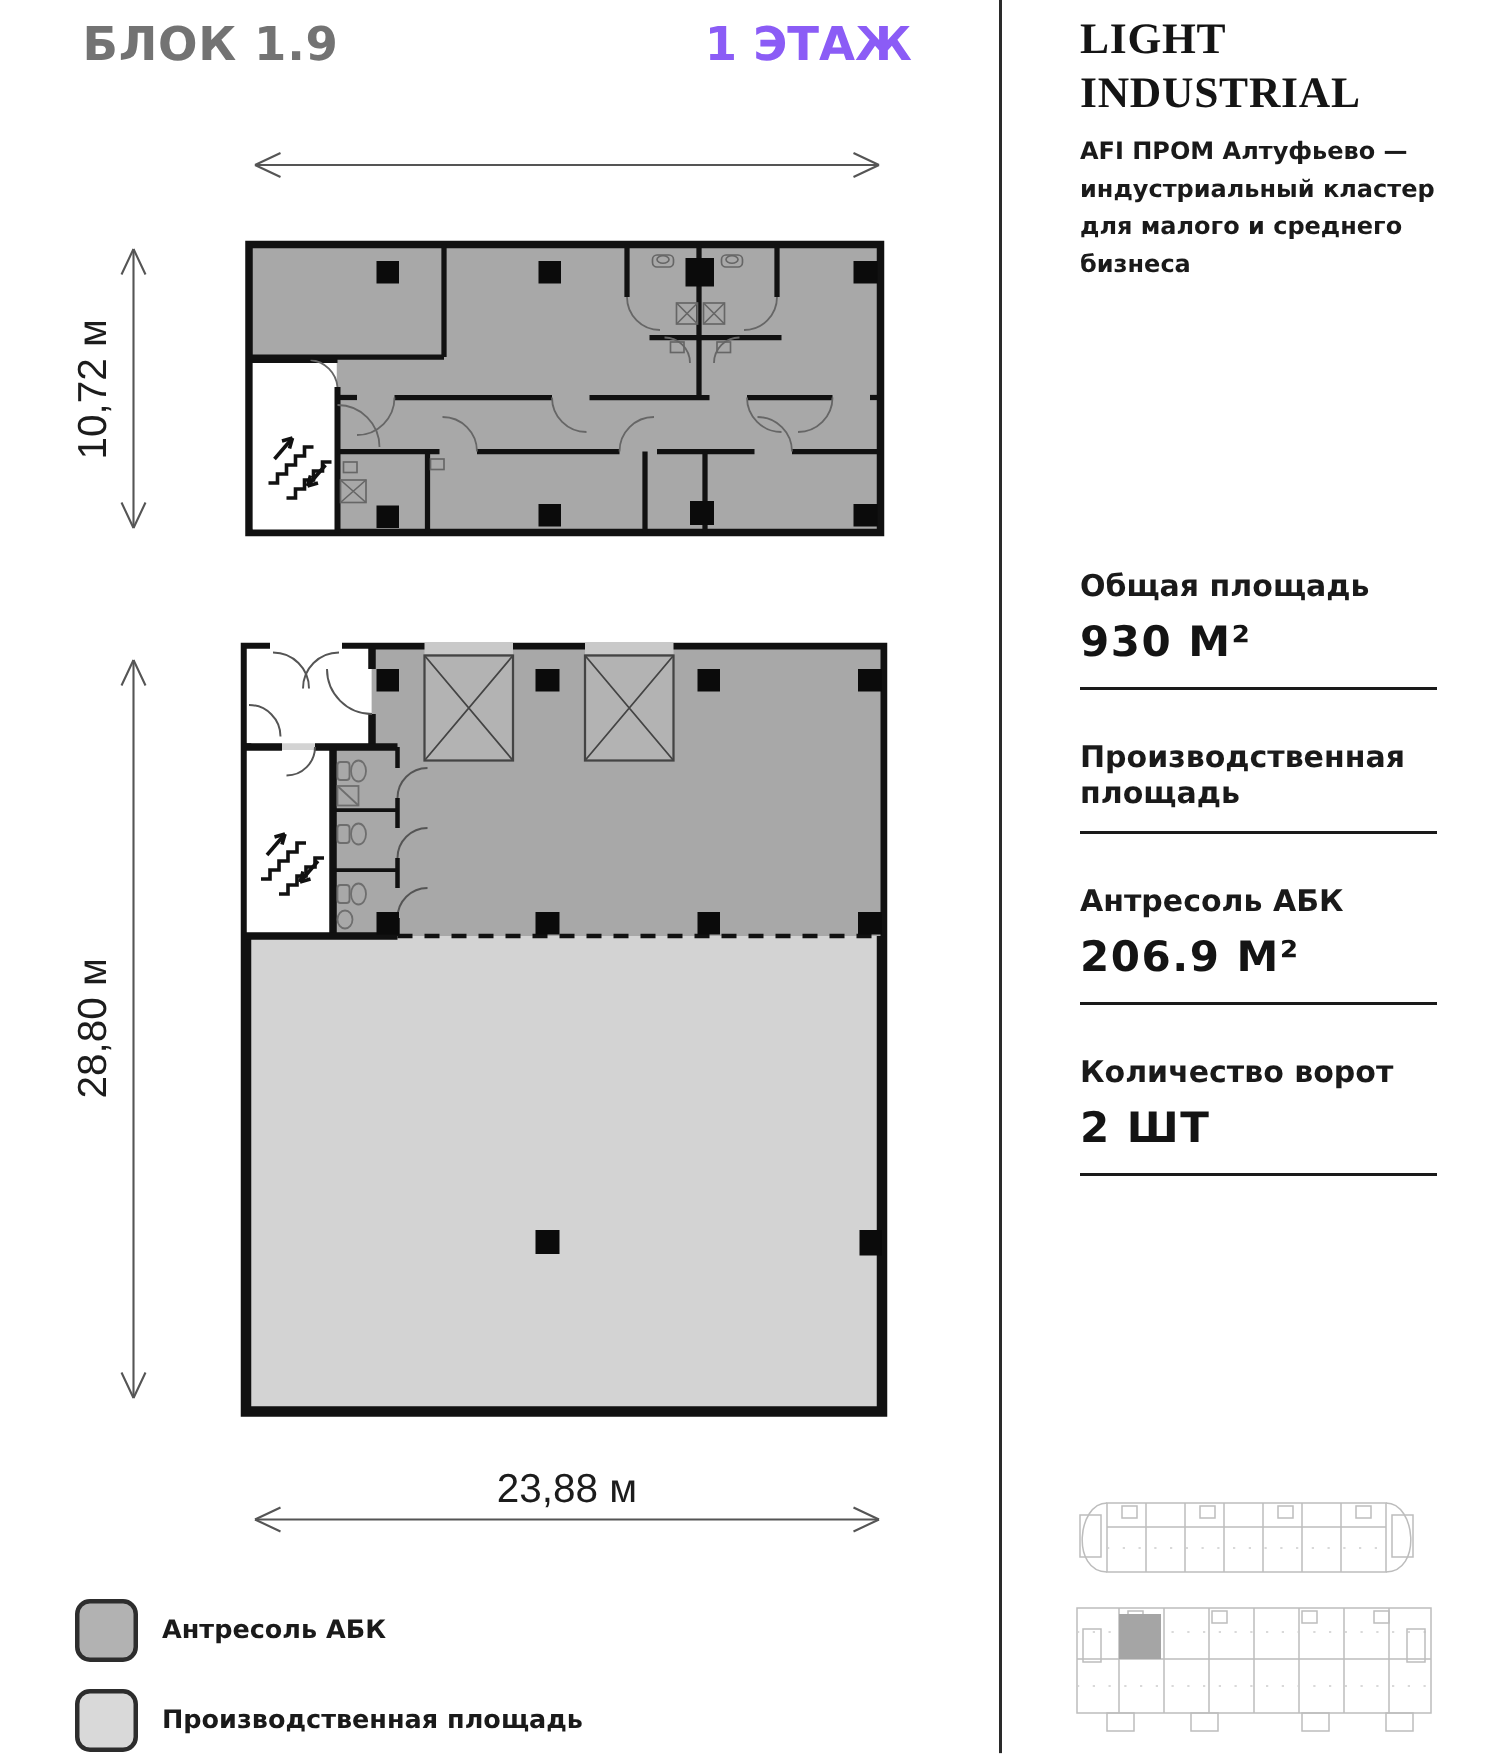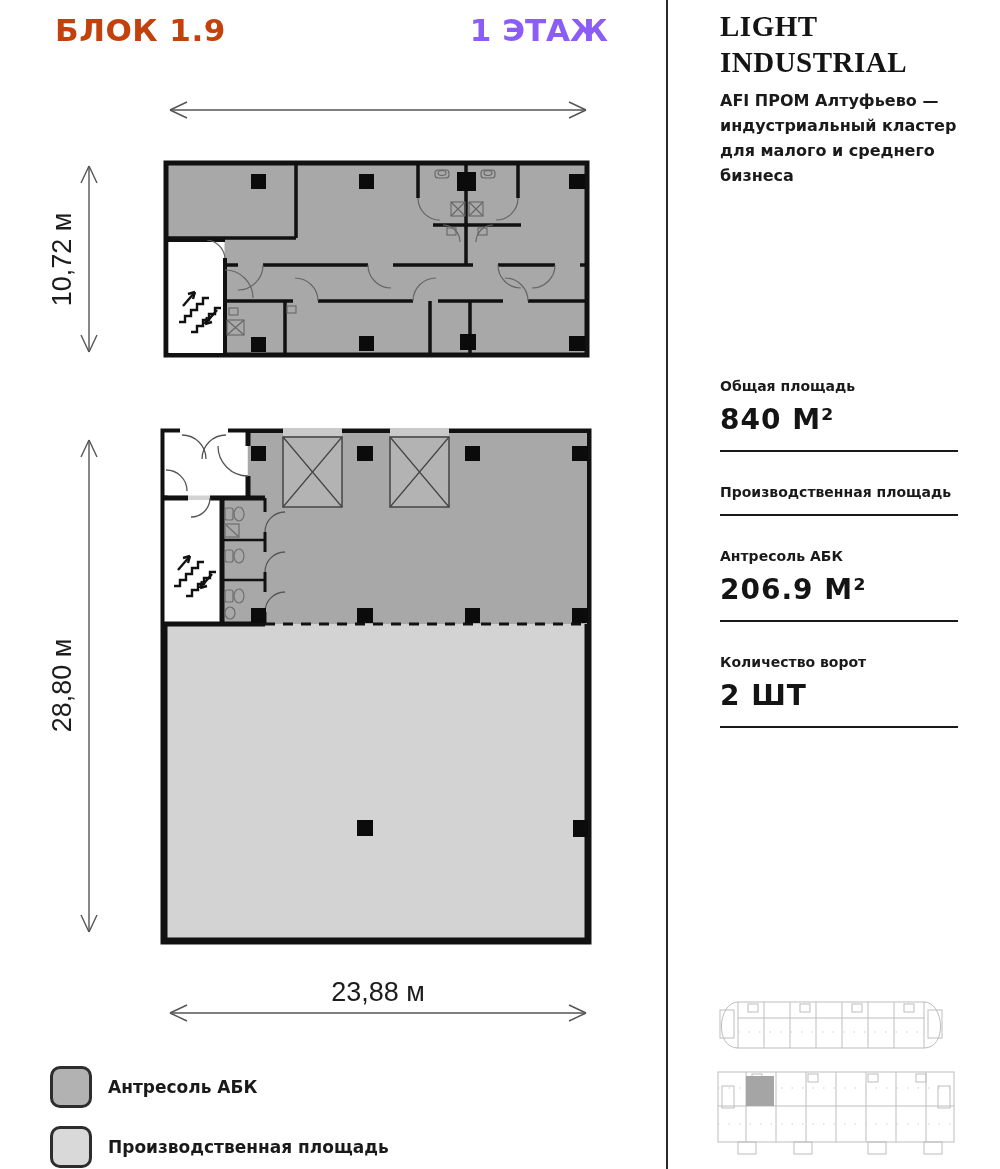--- a/index.html
+++ b/index.html
@@ -4,39 +4,39 @@
 <style>
   * { margin:0; padding:0; box-sizing:border-box; }
   html,body { background:#fff; }
   #page {
     position:relative; width:1000px; height:1169px; background:#fff;
     overflow:hidden; font-family:"Liberation Sans", sans-serif; color:#111;
   }
   
   .block-title {
     position:absolute; left:55px; top:12px; font-family:"DejaVu Sans", sans-serif;
-    font-weight:bold; font-size:31px; letter-spacing:0.5px; color:#c2410c;
+    font-weight:bold; font-size:31px; letter-spacing:0.5px; color:#737373;
   }
   .floor-title {
     position:absolute; left:380px; top:12px; width:228px; text-align:right;
     font-family:"DejaVu Sans", sans-serif; font-weight:bold; font-size:31px; color:#8b5cf6;
   }
   
   .v-sep { position:absolute; left:666px; top:0; width:2px; height:1169px; background:#2a2a2a; }
   .brand-title {
     position:absolute; left:720px; top:8px; font-family:Liberation Serif, serif;
     font-weight:800; font-size:29px; line-height:36px; letter-spacing:0.5px; color:#141414;
   }
   .brand-desc {
     position:absolute; left:720px; top:88px; font-family:"DejaVu Sans", sans-serif;
     font-weight:bold; font-size:16px; line-height:25px; color:#1a1a1a;
   }
   .stats { position:absolute; left:720px; top:378px; width:238px; }
   .stat { position:relative; margin-bottom:32px; }
-  .stat-label { font-family:"DejaVu Sans", sans-serif; font-weight:bold; font-size:14px; color:#1a1a1a; }
+  .stat-label { font-family:"DejaVu Sans", sans-serif; font-weight:bold; font-size:20px; color:#1a1a1a; }
   .stat-value { margin-top:9px; font-family:"DejaVu Sans", sans-serif; font-weight:800; font-size:28px; letter-spacing:1px; color:#141414; }
   .stat-rule { margin-top:14px; height:2px; background:#1a1a1a; width:238px; }
   
   .dim-label { position:absolute; font-size:27px; color:#1c1c1c; text-align:center; white-space:nowrap; }
   .dim-label.rot { transform:rotate(-90deg); transform-origin:50% 50%; width:200px; }
   svg.dimsvg { position:absolute; overflow:visible; }
   
   svg.plan { position:absolute; }
   
   .legend-item { position:absolute; left:50px; height:44px; }
@@ -62,21 +62,21 @@
   <div class="brand-desc">
     <div>AFI ПРОМ Алтуфьево —</div>
     <div>индустриальный кластер</div>
     <div>для малого и среднего</div>
     <div>бизнеса</div>
   </div>
 
   <div class="stats">
     <div class="stat">
       <div class="stat-label">Общая площадь</div>
-      <div class="stat-value">840 М²</div>
+      <div class="stat-value">930 М²</div>
       <div class="stat-rule"></div>
     </div>
     <div class="stat">
       <div class="stat-label">Производственная площадь</div>
       <div class="stat-rule"></div>
     </div>
     <div class="stat">
       <div class="stat-label">Антресоль АБК</div>
       <div class="stat-value">206.9 М²</div>
       <div class="stat-rule"></div>

